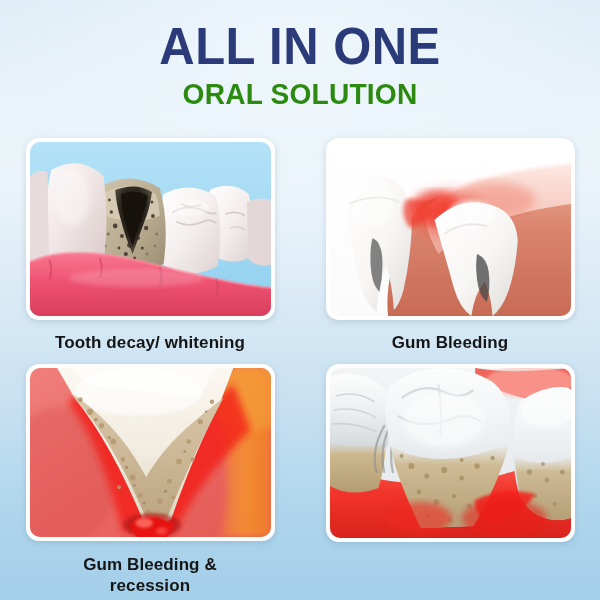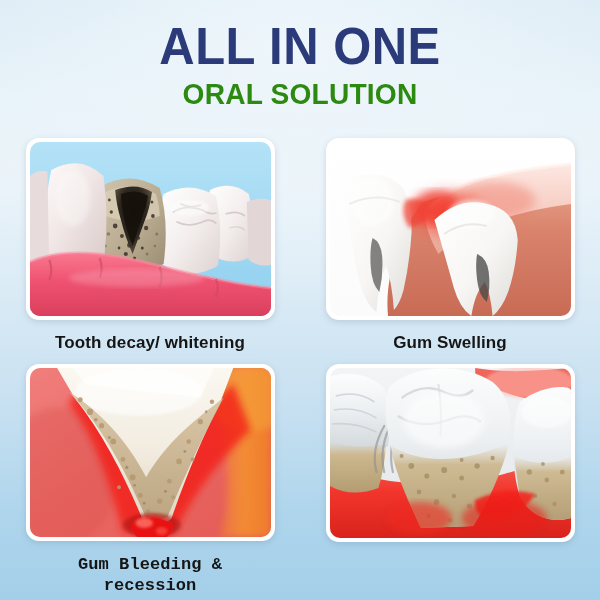--- a/index.html
+++ b/index.html
@@ -42,21 +42,21 @@
     padding:4px;box-sizing:border-box;
     box-shadow:0 2px 6px rgba(80,110,140,.22);
   }
   .cell.r2 .frame{height:178px;}
   .shot{width:100%;height:100%;border-radius:10px;overflow:hidden;position:relative;display:block;}
   .caption{
     margin-top:12px;text-align:center;color:#151515;
     font-size:17px;font-weight:bold;line-height:21px;letter-spacing:0.1px;
     white-space:pre-line;
   }
-  .cell.r2 .caption{margin-top:13px;font-family:Liberation Mono, monospace;}
+  .cell.r2 .caption{margin-top:13px;}
   svg{display:block;width:100%;height:100%;}
 </style>
 </head>
 <body>
 
 <div id="poster">
 
   <div class="header">
     <h1 class="title-main">ALL IN ONE</h1>
     <h2 class="title-sub">ORAL SOLUTION</h2>
@@ -233,21 +233,21 @@
             <path d="M14,40 q36,-18 62,6 q10,20 8,48 q-2,28 -8,54 q-4,14 -10,20
                      q-2,-28 -8,-44 q-8,16 -10,46 q-14,-10 -20,-40 q-10,-48 -14,-90 Z" fill="url(#p2tooth)"></path>
             <path d="M44,96 q9,4 10,20 q1,18 -3,34 q-8,-8 -9,-26 q-1,-18 2,-28 Z" fill="#555" opacity=".72"></path>
             <ellipse cx="44" cy="60" rx="22" ry="24" fill="#ffffff" opacity=".55" filter="url(#p2blur2)"></ellipse>
             <path d="M20,62 q26,-12 52,-2" stroke="#e8e5e1" stroke-width="2" fill="none" opacity=".7"></path>
 
             <path d="M78,58 q18,-4 28,10 q-6,14 -24,18 q-10,-14 -4,-28 Z" fill="#f04236" opacity=".75" filter="url(#p2blur2)"></path>
           </svg>
         </div>
       </div>
-      <div class="caption">Gum Swelling</div>
+      <div class="caption">Gum Bleeding</div>
     </div>
 
     <div class="cell r2">
       <div class="frame">
         <div class="shot">
           <svg viewBox="0 0 249 170" preserveAspectRatio="none" role="img">
             <defs>
               <linearGradient id="p3gum" x1="0" y1="0" x2="1" y2="1">
                 <stop offset="0" stop-color="#f07f7c"></stop>
                   <stop offset=".45" stop-color="#ec6a66"></stop>

